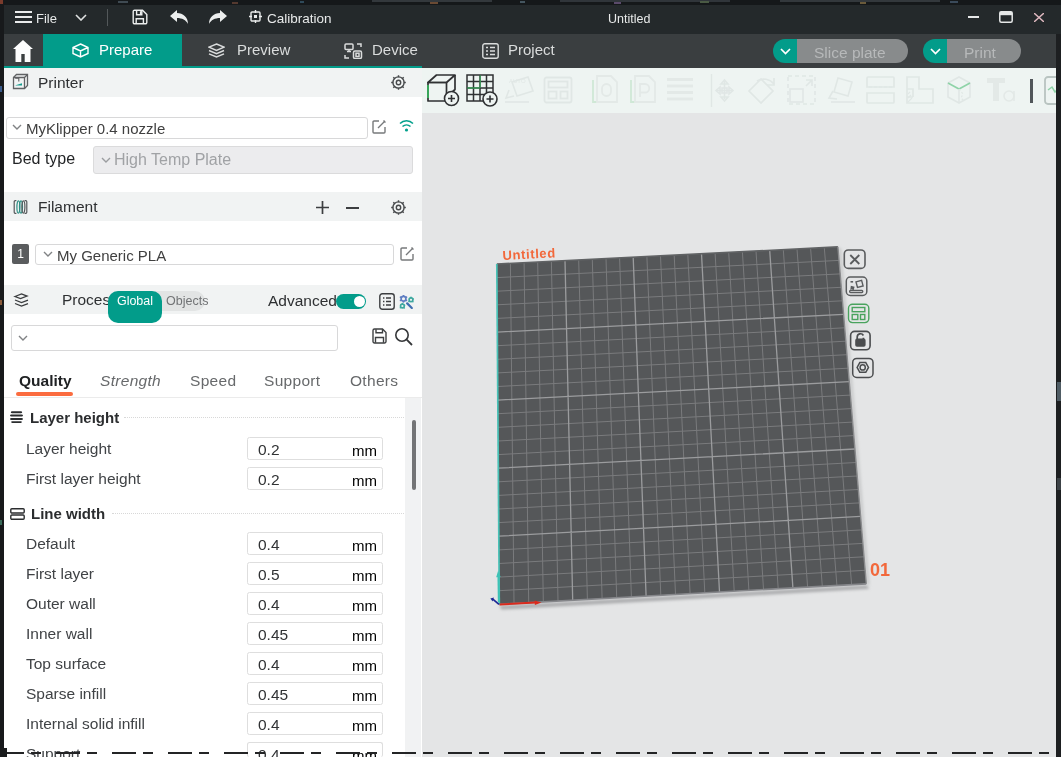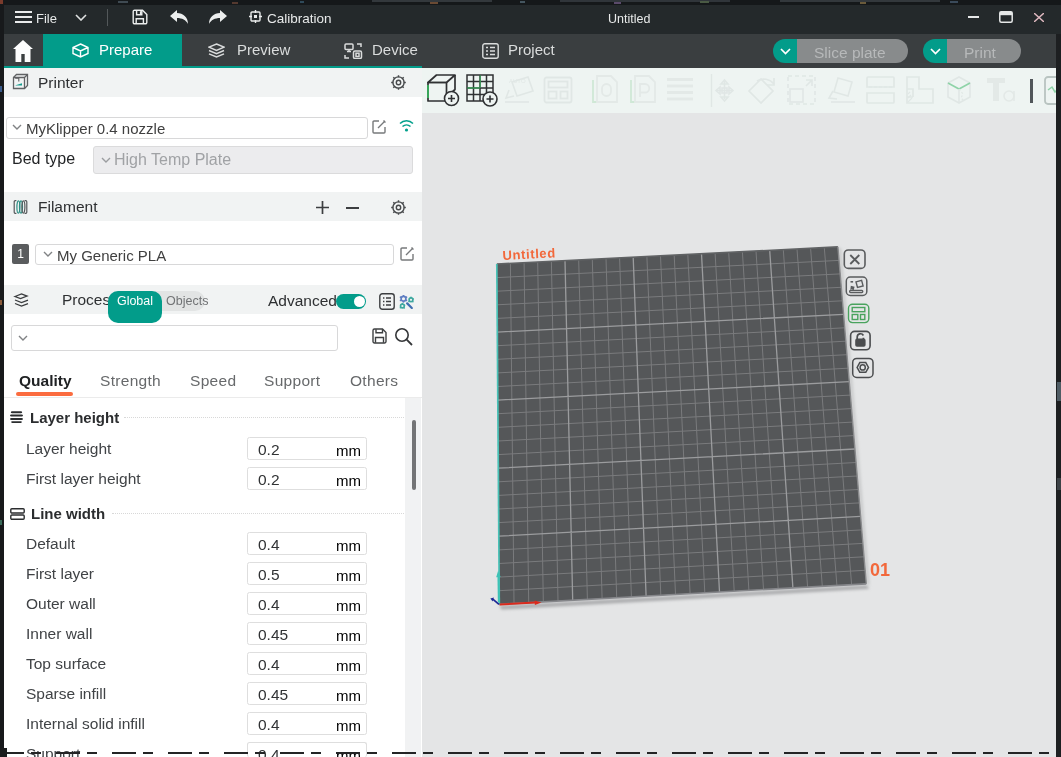--- a/index.html
+++ b/index.html
@@ -13,21 +13,21 @@
 #tabbar{left:0;top:34px;width:1061px;height:34px;background:#3a3e40;}
 #tealline{left:0;top:65.5px;width:422px;height:2.5px;background:#029c8a;}
 .tbtxt{color:#e8eaea;font-size:13px;}
 
 #sidebar{left:0;top:68px;width:422px;height:689px;background:#ffffff;}
 .band{position:absolute;left:0;width:422px;height:29px;background:#f1f3f3;}
 .bandtitle{position:absolute;font-size:15.5px;color:#2e3032;}
 .combo{position:absolute;background:#fff;border:1px solid #d8d8d9;border-radius:3px;}
 .ctext{position:absolute;font-size:15px;color:#404040;white-space:nowrap;}
 .row-label{position:absolute;font-size:15.5px;color:#404346;}
-.pbox{position:absolute;left:247px;width:120px;height:23px;background:#fff;border:1px solid #dedede;border-radius:2.5px;}
+.pbox{position:absolute;left:247px;width:136px;height:23px;background:#fff;border:1px solid #dedede;border-radius:2.5px;}
 .pval{position:absolute;left:10px;top:2.5px;font-size:15.5px;color:#303234;}
 .punit{position:absolute;right:5px;top:3.5px;font-size:15px;color:#000000;}
 .grouphead{position:absolute;font-size:15px;font-weight:bold;color:#2b2d2f;}
 .dotline{position:absolute;height:0;border-top:1px dotted #d8d8d8;}
 
 #vtoolbar{left:422px;top:68px;width:639px;height:45px;background:#eef4f2;}
 #canvas{left:422px;top:113px;width:639px;height:644px;background:#e4e5e6;}
 #ledge{left:0;top:0;width:4px;height:757px;background:#17191b;}
 #redge{left:1056px;top:34px;width:5px;height:723px;background:#1d1f21;}
 .orange{position:absolute;color:#f2683b;font-weight:bold;letter-spacing:.4px;}
@@ -261,21 +261,21 @@
     <path d="M4 1.2v3.6h6.5V1.2M3.5 14.8V9.5h8v5.3" fill="none" stroke="#3e4042" stroke-width="1.4"></path>
   </svg>
   <svg class="abs" style="left:394px;top:327px" width="19" height="20" viewBox="0 0 19 20">
     <circle cx="8" cy="8" r="6.2" fill="none" stroke="#353739" stroke-width="1.6"></circle>
     <path d="M12.7 12.7L18 18" stroke="#353739" stroke-width="1.8"></path>
   </svg>
 
   
   <div class="abs" style="left:19px;top:372px;font-size:15.5px;font-weight:bold;color:#202224;">Quality</div>
   <div class="abs" style="left:16px;top:392px;width:57px;height:3.5px;background:#fb6c3f;border-radius:2px;"></div>
-  <div class="abs" style="left:100px;top:372px;font-size:15.5px;letter-spacing:.3px;color:#67696b;">Strength</div>
+  <div class="abs" style="left:100px;top:372px;font-size:15.5px;letter-spacing:.3px;color:#67696b;font-style:italic;">Strength</div>
   <div class="abs" style="left:190px;top:372px;font-size:15.5px;letter-spacing:.3px;color:#67696b;">Speed</div>
   <div class="abs" style="left:264px;top:372px;font-size:15.5px;letter-spacing:.3px;color:#67696b;">Support</div>
   <div class="abs" style="left:350px;top:372px;font-size:15.5px;letter-spacing:.3px;color:#67696b;">Others</div>
   <div class="abs" style="left:0px;top:397px;width:422px;height:1px;background:#ebebeb;"></div>
   
   <div class="abs" style="left:405px;top:398px;width:16px;height:359px;background:#f1f2f3;"></div>
   <div class="abs" style="left:411.5px;top:420px;width:4px;height:70px;background:#737476;border-radius:2px;"></div>
 
   
   <svg class="abs" style="left:9px;top:409px" width="15" height="15" viewBox="0 0 15 15">

